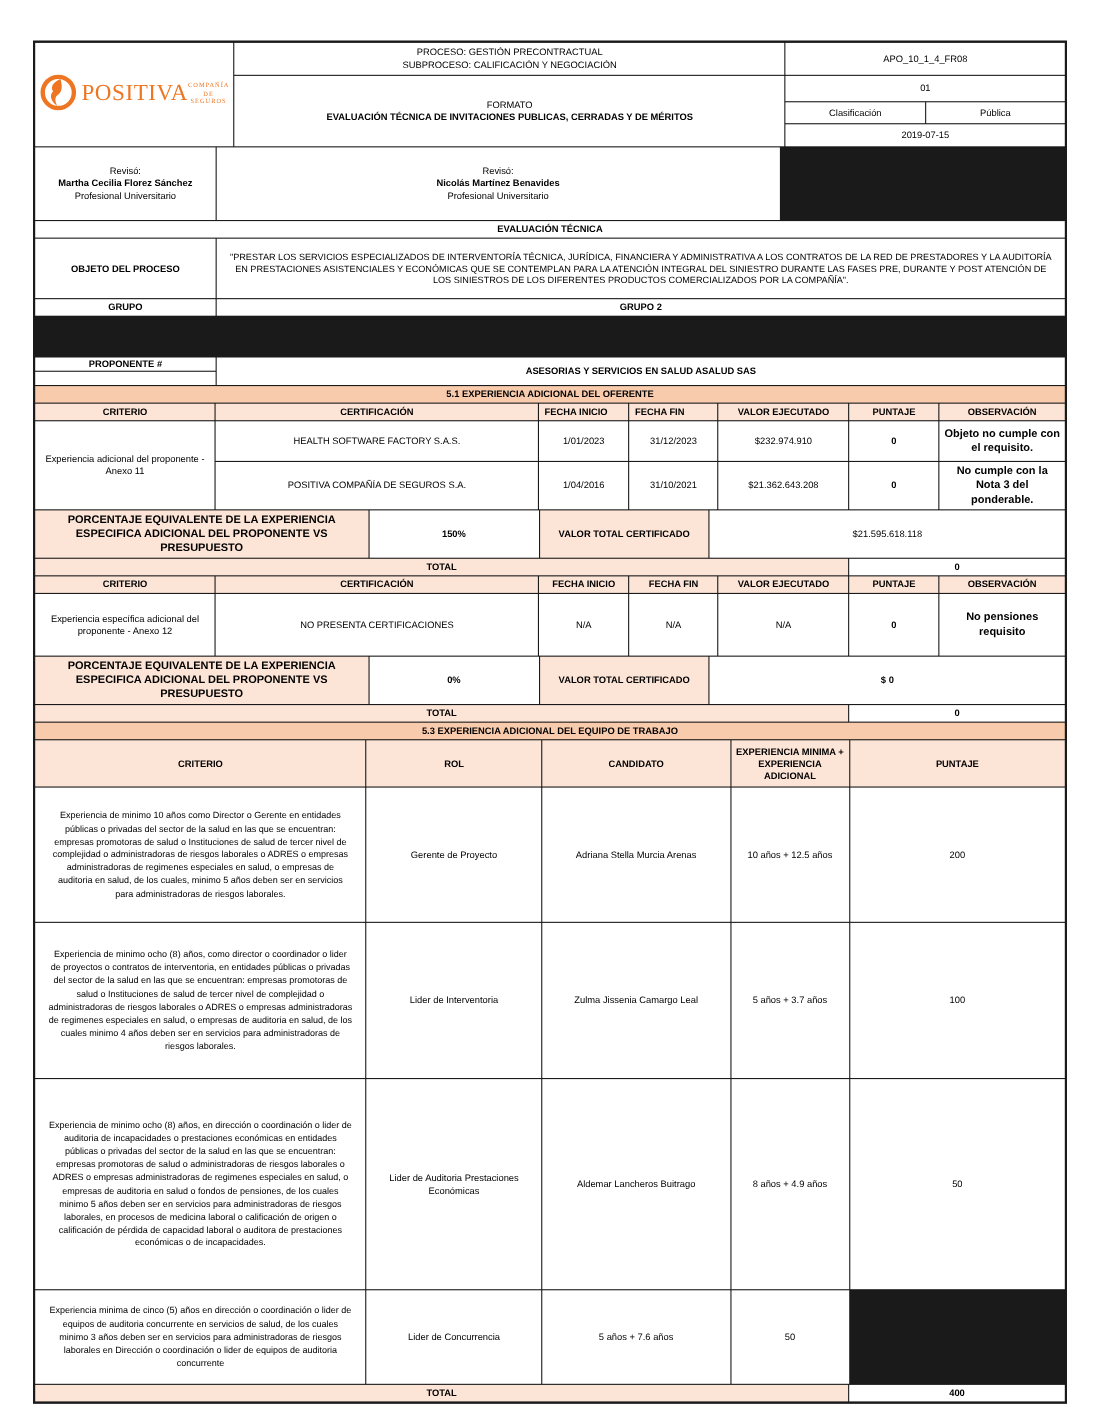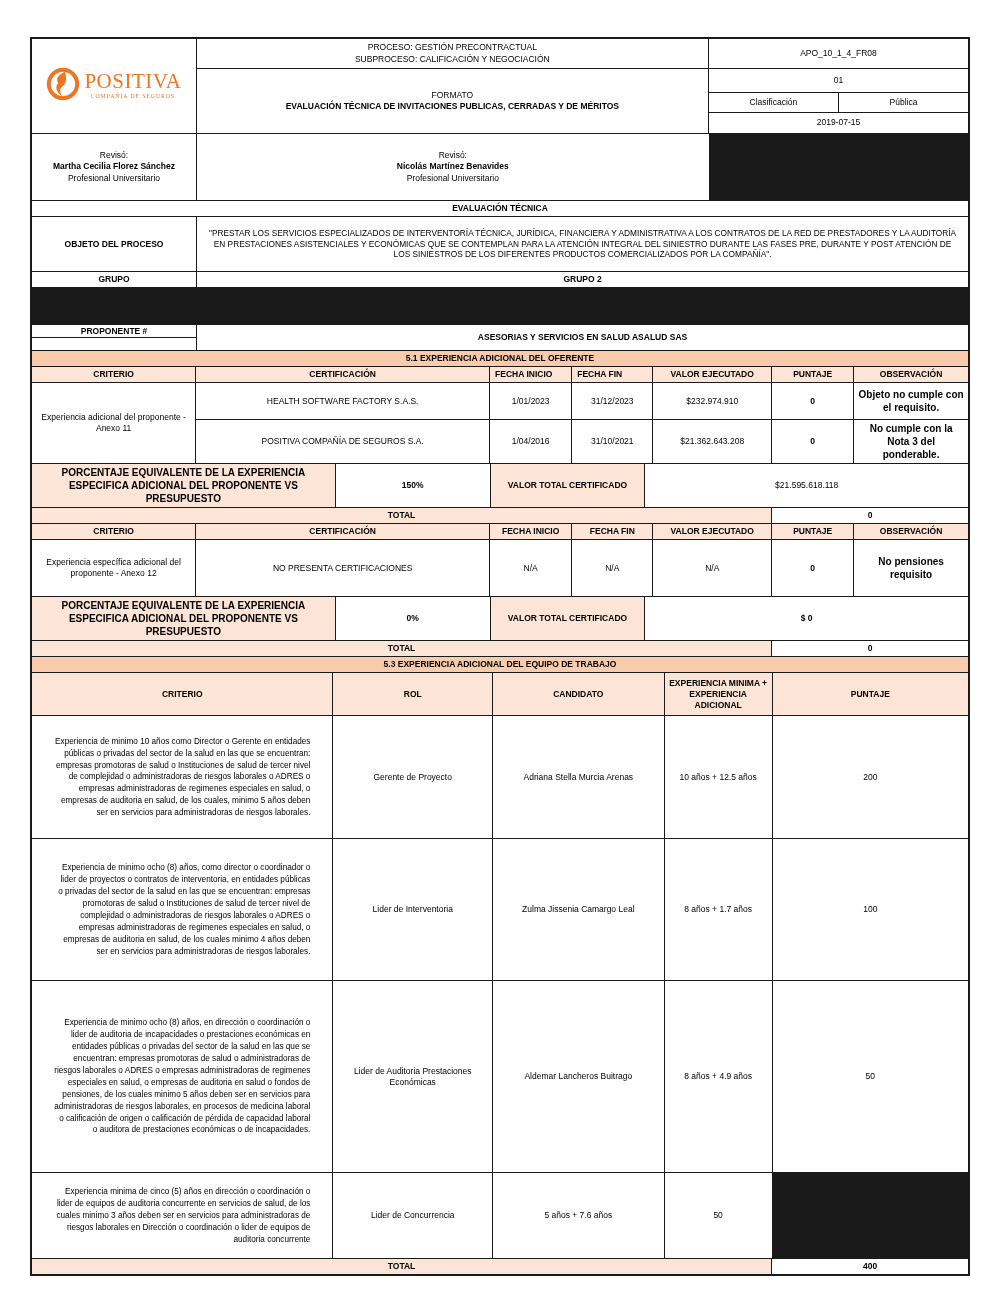--- a/index.html
+++ b/index.html
@@ -10,21 +10,21 @@
   .peach { background:#FCE4D6; }
   .band  { background:#F8CBAD; font-weight:bold; }
   .bold  { font-weight:bold; }
   .small { font-size:10px; }
   .left  { align-items:flex-start; text-align:left; justify-content:center; padding-left:5px; }
 
   
   .hdr { grid-template-columns:165fr 515fr 130fr 130fr; grid-template-rows:29px 23px 19px 20px; }
   .logo-cell { grid-column:1; grid-row:1 / span 4; }
   .logo-wrap { display:flex; align-items:center; gap:4px; }
-  .logo-text { display:flex; flex-direction:column; align-items:center; color:#EE7623; }
+  .logo-text { display:flex; flex-direction:row; color:#EE7623; }
   .logo-brand { font-family:"Liberation Serif", serif; font-size:21px; letter-spacing:.5px; line-height:1; }
   .logo-tag { font-size:5.8px; letter-spacing:.9px; margin-top:1px; font-family:"Liberation Serif", serif; }
   .proceso { grid-column:2; grid-row:1; }
   .formato { grid-column:2; grid-row:2 / span 3; }
   .code    { grid-column:3 / span 2; grid-row:1; }
   .ver     { grid-column:3 / span 2; grid-row:2; }
   .clasif  { grid-column:3; grid-row:3; }
   .publica { grid-column:4; grid-row:3; }
   .fecha   { grid-column:3 / span 2; grid-row:4; }
 
@@ -47,21 +47,21 @@
   .pct { grid-template-columns:305fr 155fr 155fr 325fr; grid-auto-rows:minmax(30px,auto); }
   .pct52 { grid-auto-rows:minmax(27px,auto); }
   .tot { grid-template-columns:743fr 197fr; grid-auto-rows:minmax(12px,auto); }
 
   .cols5 { grid-template-columns:303fr 160fr 172fr 108fr 197fr; }
   .hdr5 { grid-auto-rows:minmax(42px,auto); }
   .r53a { grid-auto-rows:minmax(122px,auto); }
   .r53b { grid-auto-rows:minmax(141px,auto); }
   .r53c { grid-auto-rows:minmax(191px,auto); }
   .r53d { grid-auto-rows:minmax(85px,auto); }
-  .crit53 { font-size:8.2px; line-height:1.45; padding:4px 22px;text-align:right; }
+  .crit53 { font-size:8.2px; line-height:1.45; padding:4px 12px; }
 </style>
 </head>
 <body>
 
 <div class="doc">
 
   <div class="grid hdr">
     <div class="cell logo-cell">
       <div class="logo-wrap">
         <span>
@@ -206,21 +206,21 @@
     <div class="cell crit53">Experiencia de minimo 10 años como Director o Gerente en entidades públicas o privadas del sector de la salud en las que se encuentran: empresas promotoras de salud o Instituciones de salud de tercer nivel de complejidad o administradoras de riesgos laborales o ADRES o empresas administradoras de regimenes especiales en salud, o empresas de auditoria en salud, de los cuales, minimo 5 años deben ser en servicios para administradoras de riesgos laborales.</div>
     <div class="cell">Gerente de Proyecto</div>
     <div class="cell">Adriana Stella Murcia Arenas</div>
     <div class="cell">10 años + 12.5 años</div>
     <div class="cell">200</div>
   </div>
   <div class="grid cols5 r53b">
     <div class="cell crit53">Experiencia de minimo ocho (8) años, como director o coordinador o lider de proyectos o contratos de interventoria, en entidades públicas o privadas del sector de la salud en las que se encuentran: empresas promotoras de salud o Instituciones de salud de tercer nivel de complejidad o administradoras de riesgos laborales o ADRES o empresas administradoras de regimenes especiales en salud, o empresas de auditoria en salud, de los cuales minimo 4 años deben ser en servicios para administradoras de riesgos laborales.</div>
     <div class="cell">Lider de Interventoria</div>
     <div class="cell">Zulma Jissenia Camargo Leal</div>
-    <div class="cell">8 años + 1.7 años</div>
+    <div class="cell">5 años + 3.7 años</div>
     <div class="cell">100</div>
   </div>
   <div class="grid cols5 r53c">
     <div class="cell crit53">Experiencia de minimo ocho (8) años, en dirección o coordinación o lider de auditoria de incapacidades o prestaciones económicas en entidades públicas o privadas del sector de la salud en las que se encuentran: empresas promotoras de salud o administradoras de riesgos laborales o ADRES o empresas administradoras de regimenes especiales en salud, o empresas de auditoria en salud o fondos de pensiones, de los cuales minimo 5 años deben ser en servicios para administradoras de riesgos laborales, en procesos de medicina laboral o calificación de origen o calificación de pérdida de capacidad laboral o auditora de prestaciones económicas o de incapacidades.</div>
     <div class="cell">Lider de Auditoria Prestaciones Económicas</div>
     <div class="cell">Aldemar Lancheros Buitrago</div>
     <div class="cell">8 años + 4.9 años</div>
     <div class="cell">50</div>
   </div>
   <div class="grid cols5 r53d">

